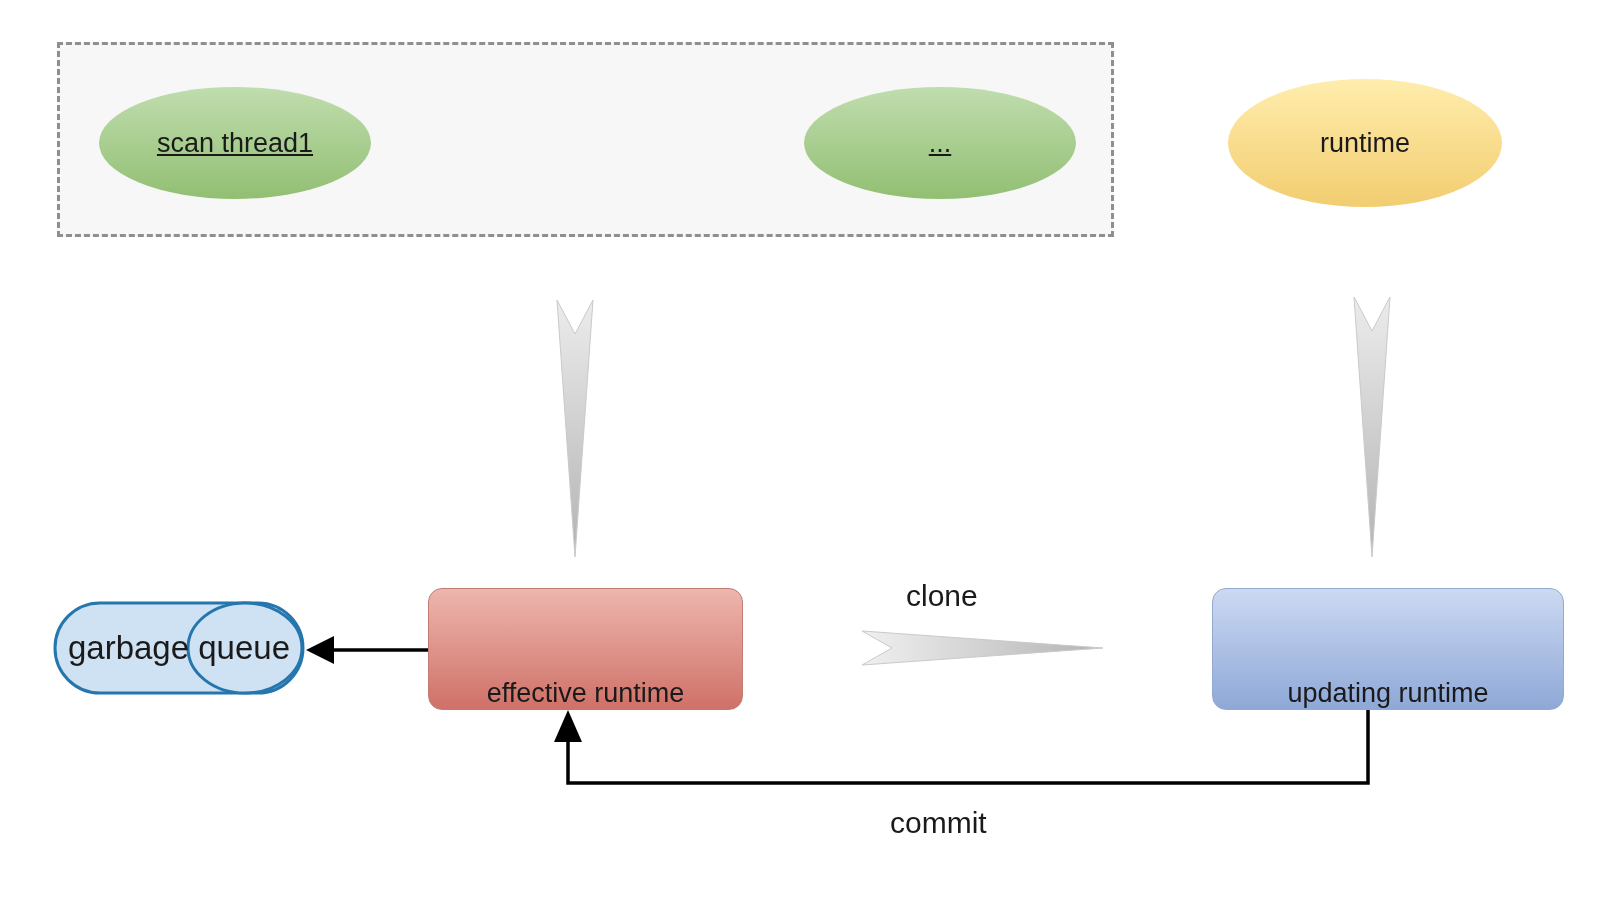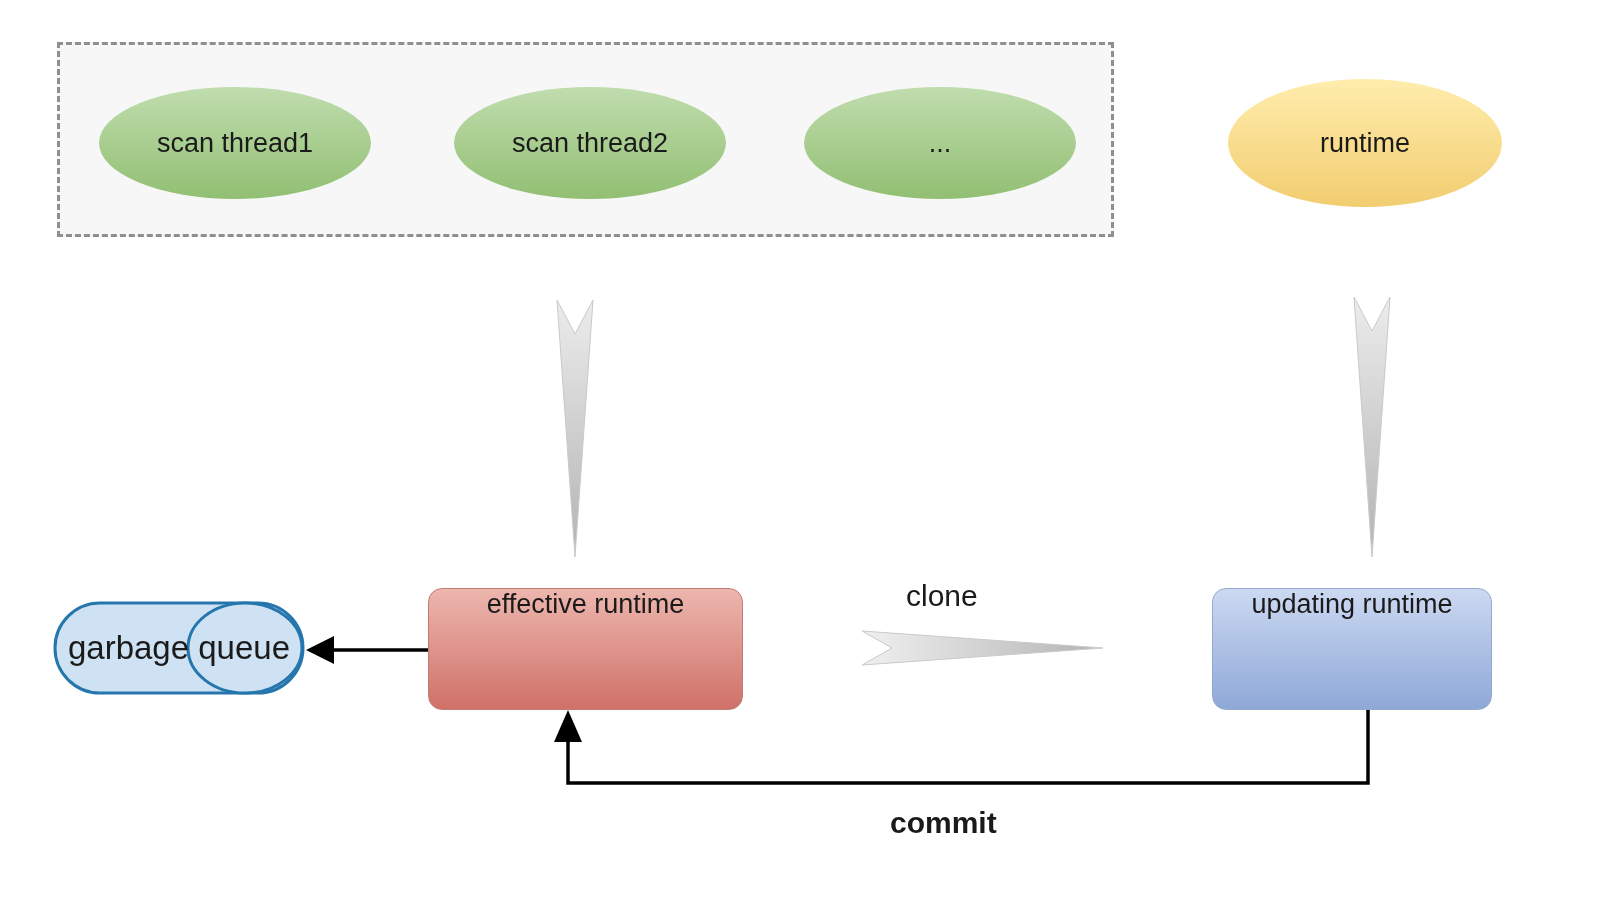--- a/index.html
+++ b/index.html
@@ -32,28 +32,29 @@
     flex-direction: column;
     align-items: center;
     justify-content: center;
     text-align: center;
     border-radius: 50%;
     font-size: 27px;
     line-height: 1.5;
   }
   .ellipse.green {
     background: linear-gradient(#c0ddae, #92bf73);
+    text-decoration: underline;
   }
   .ellipse.yellow {
     background: linear-gradient(#ffedad, #f2cd70);
   }
   .node-box {
     position: absolute;
     display: flex;
-    align-items: flex-start;
+    align-items: flex-end;
     justify-content: center;
     text-align: center;
     font-size: 27px;
     border-radius: 14px;
     box-sizing: border-box;
   }
   .node-box.red {
     background: linear-gradient(#edb6ae, #cf7168);
     border: 1px solid #c27b73;
   }
@@ -93,23 +94,20 @@
 </style>
 </head>
 <body>
 
 <div class="canvas">
 
   <div class="dashed-group">
     <div class="ellipse green" style="left:39px; top:42px; width:272px; height:112px;">
       <span>scan thread1</span>
     </div>
-    <div class="ellipse green" style="left:394px; top:42px; width:272px; height:112px;">
-      <span>scan thread2</span>
-    </div>
     <div class="ellipse green" style="left:744px; top:42px; width:272px; height:112px;">
       <span>...</span>
     </div>
   </div>
 
   <div class="ellipse yellow" style="left:1228px; top:79px; width:274px; height:128px;">
     <span>runtime</span>
   </div>
 
   <svg class="overlay-svg" viewBox="0 0 1604 898" xmlns="http://www.w3.org/2000/svg">
@@ -134,26 +132,26 @@
     <polygon points="306,650 334,636 334,664" fill="#000000"></polygon>
 
     <path d="M 1368 710 L 1368 783 L 568 783 L 568 742" fill="none" stroke="#000000" stroke-width="3.5"></path>
     <polygon points="568,710 554,742 582,742" fill="#000000"></polygon>
   </svg>
 
   <div class="node-box red" style="left:428px; top:588px; width:315px; height:122px;">
     <span>effective runtime</span>
   </div>
 
-  <div class="node-box blue" style="left:1212px; top:588px; width:280px; height:122px;">
+  <div class="node-box blue" style="left:1212px; top:588px; width:352px; height:122px;">
     <span>updating runtime</span>
   </div>
 
   <svg class="queue-svg" width="254" height="96" viewBox="0 0 254 96" xmlns="http://www.w3.org/2000/svg">
     <rect x="3" y="3" width="248" height="90" rx="45" ry="45" fill="#cfe2f3" stroke="#2576ad" stroke-width="3"></rect>
     <ellipse cx="193" cy="48" rx="57" ry="45" fill="#cfe2f3" stroke="#2576ad" stroke-width="3"></ellipse>
   </svg>
   <div class="queue-label">garbage queue</div>
 
   <div class="edge-label" style="left:906px; top:579px; width:160px;">clone</div>
-  <div class="edge-label" style="left:890px; top:806px; width:160px;font-weight:bold;">commit</div>
+  <div class="edge-label" style="left:890px; top:806px; width:160px;">commit</div>
 
 </div>
 
 </body></html>

